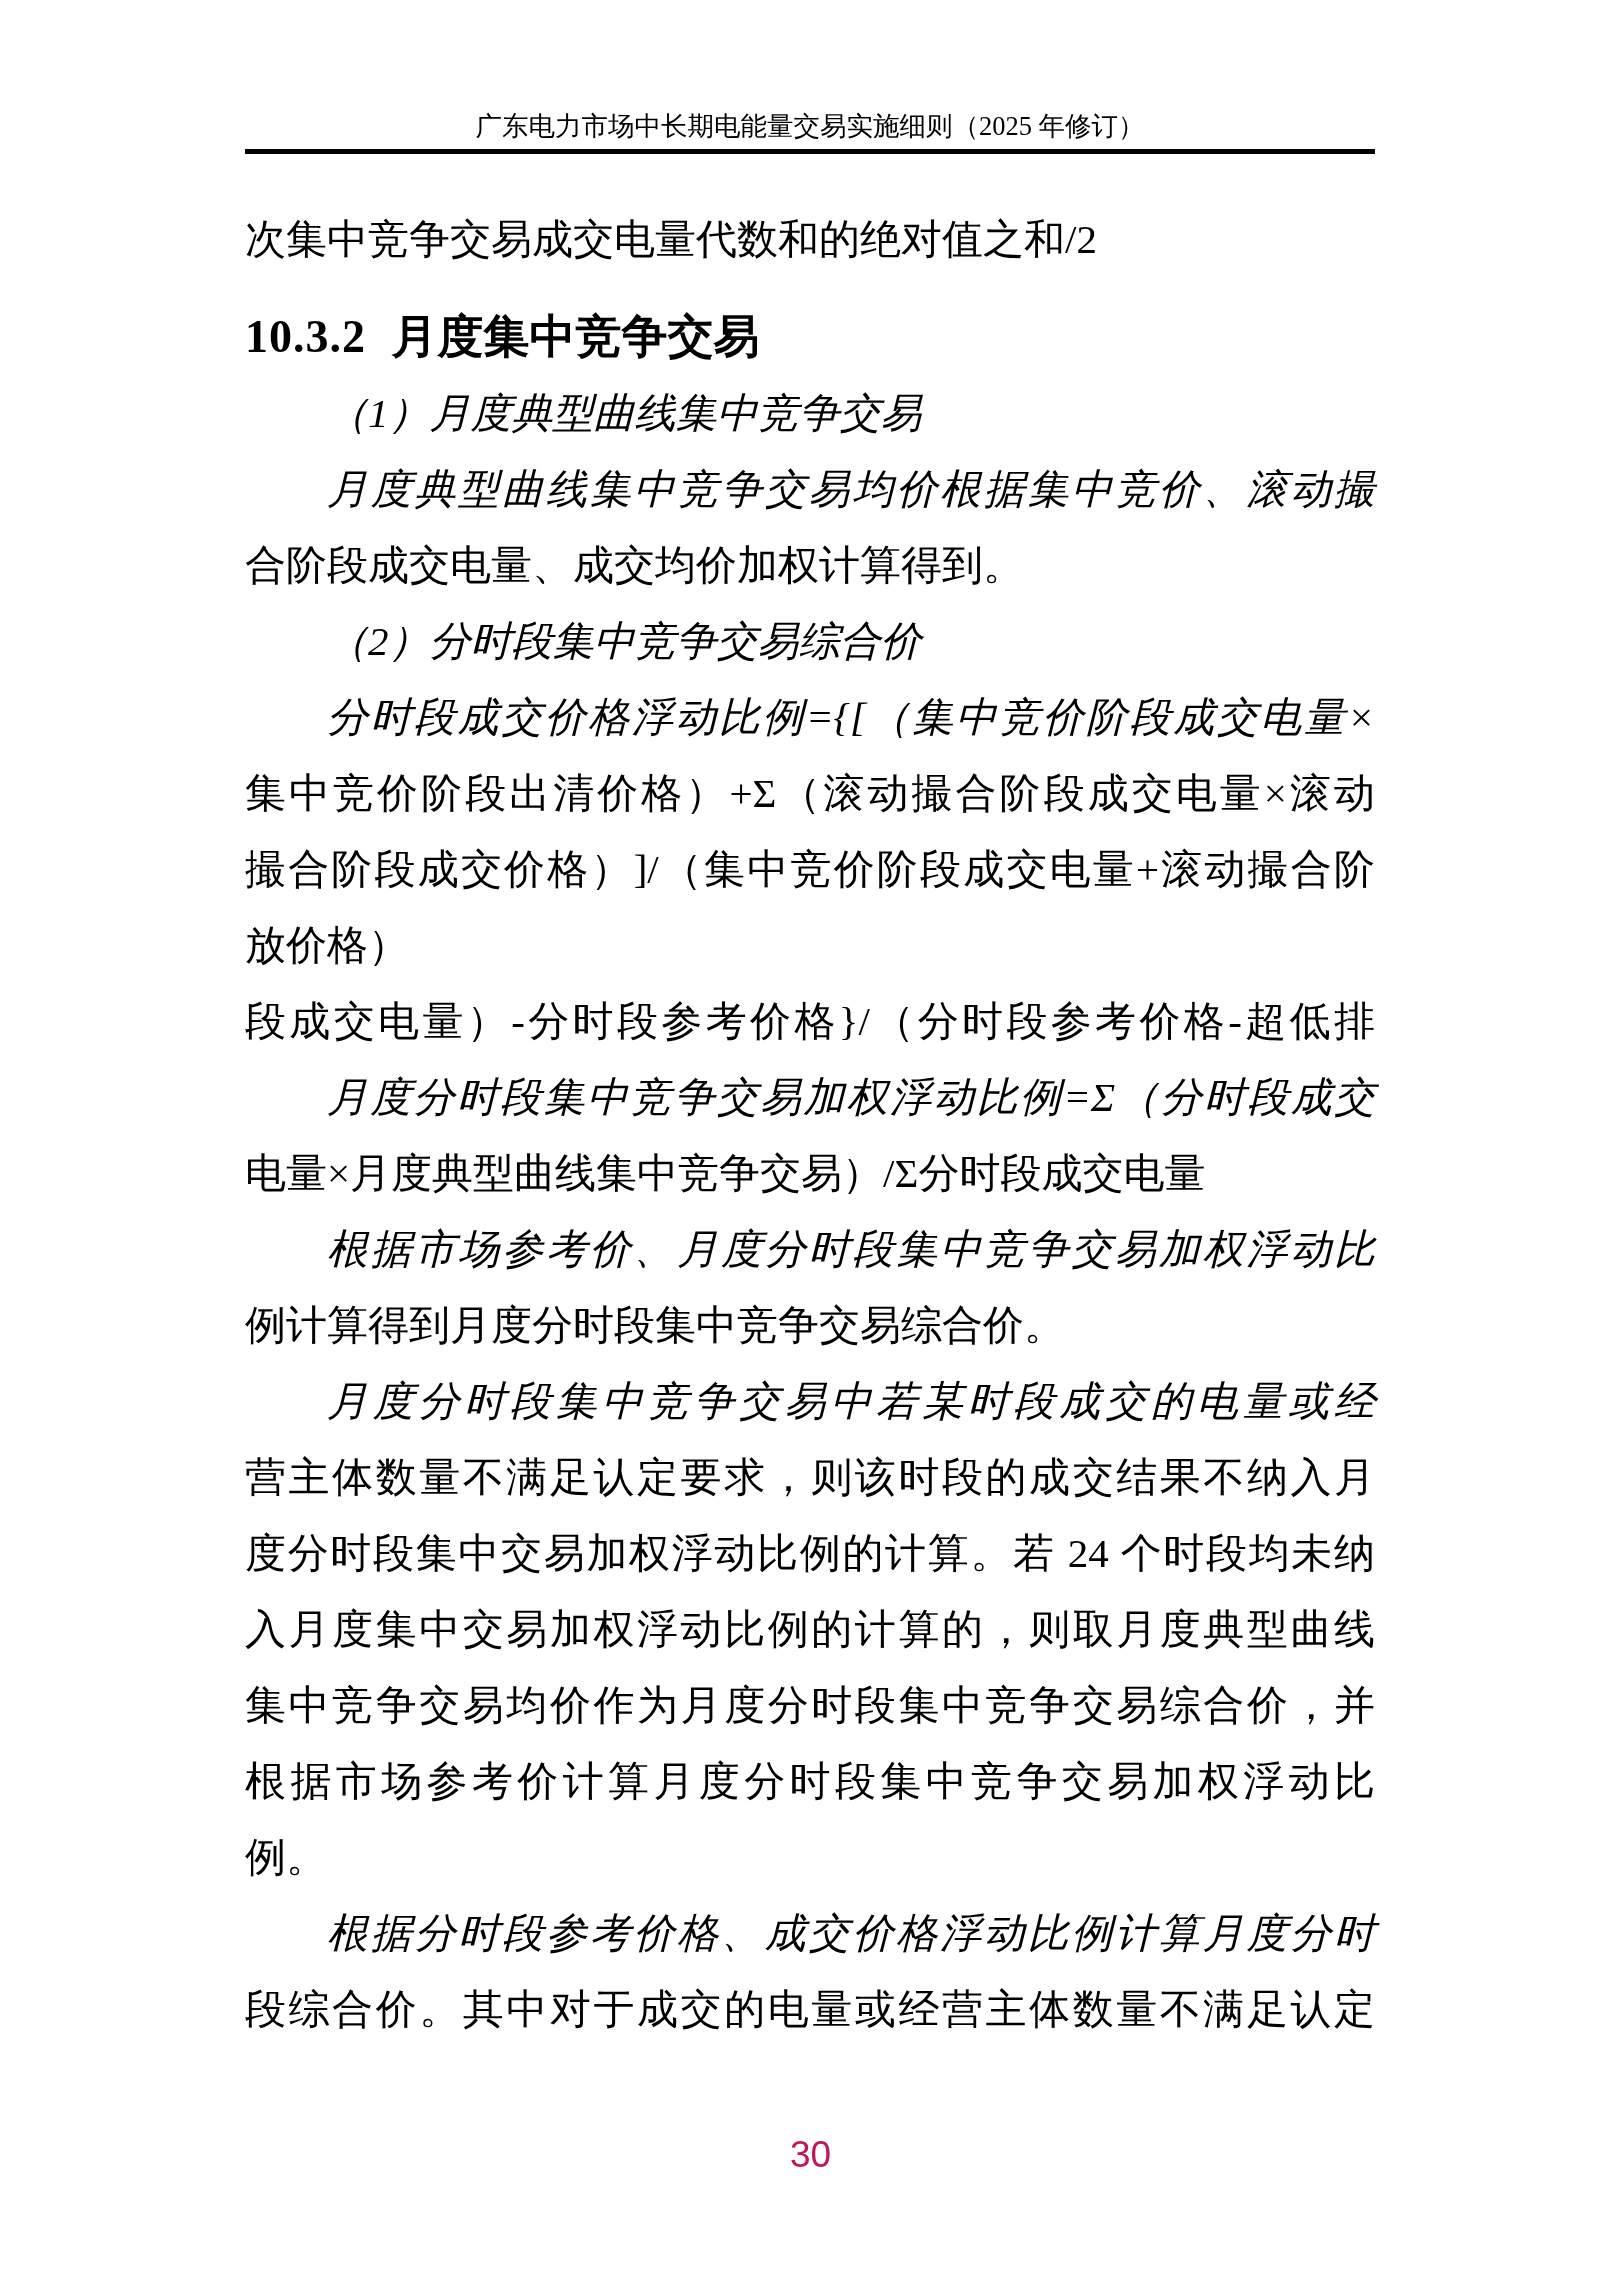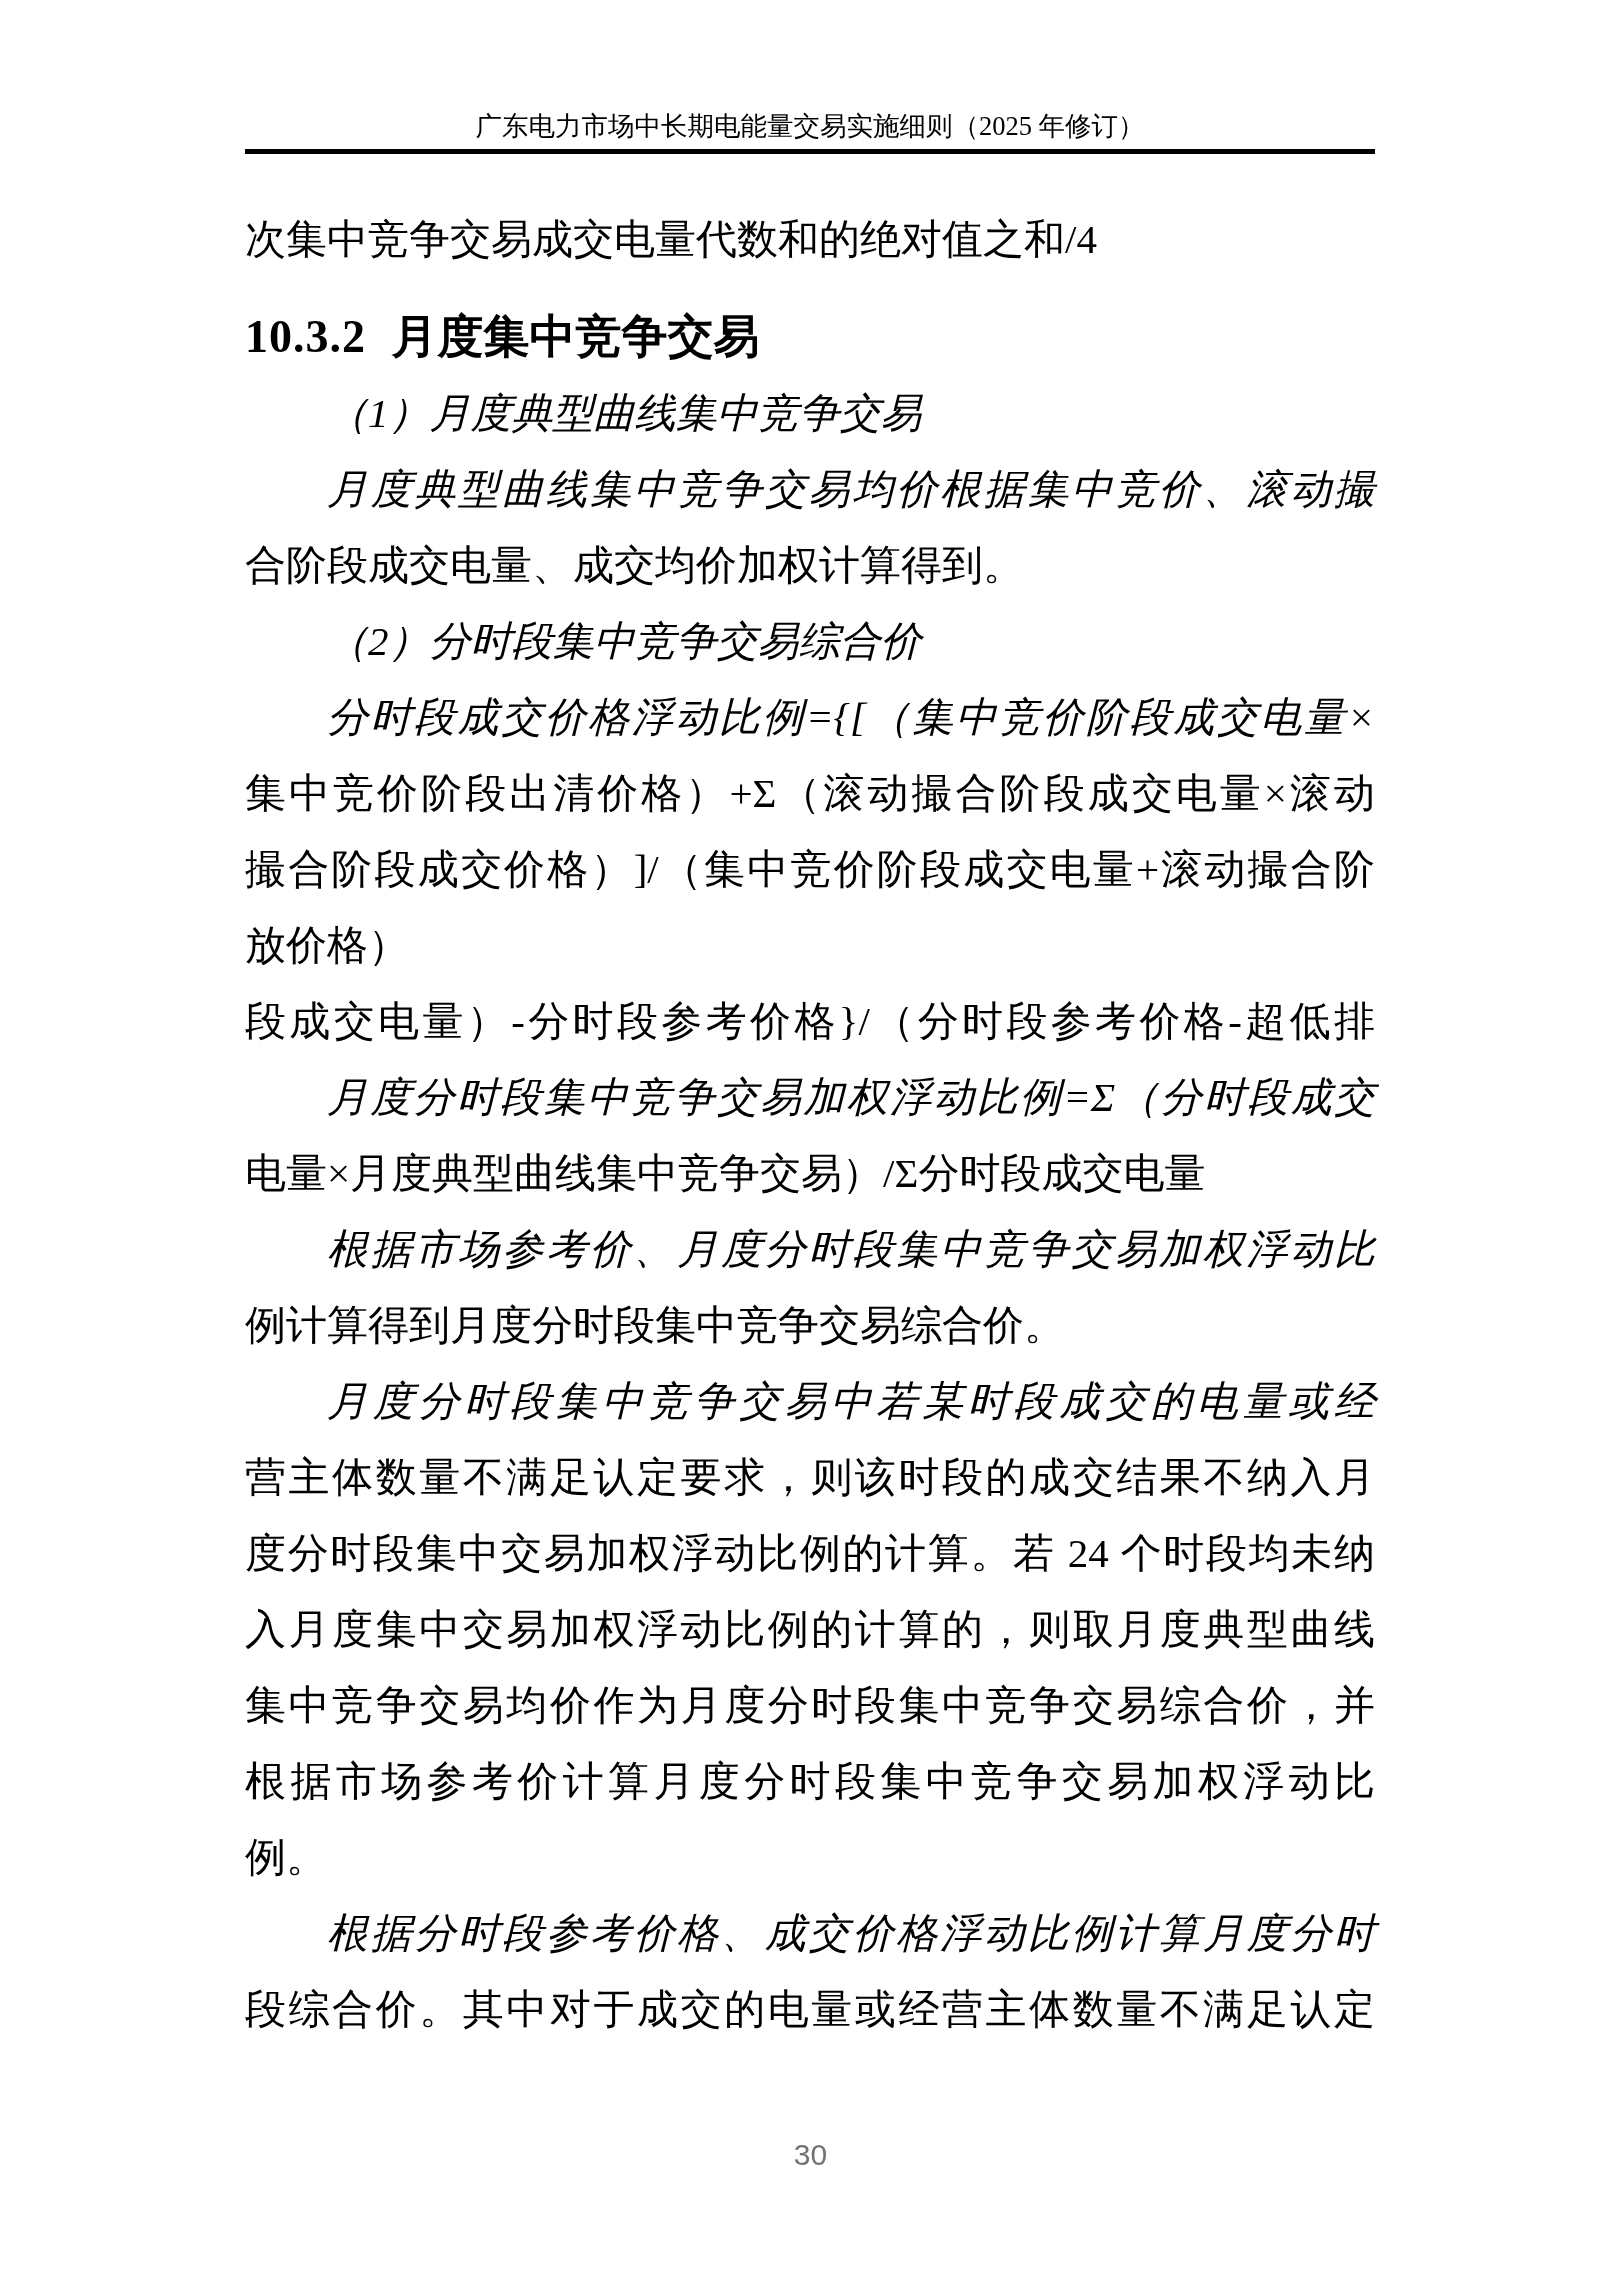--- a/index.html
+++ b/index.html
@@ -56,35 +56,35 @@
   .heading-num {
     padding-right: 25.5px;
     letter-spacing: 1px;
   }
   .page-footer {
     position: absolute;
     top: 2137px;
     left: 0;
     width: 1621px;
     text-align: center;
-    font-size: 30px;
+    font-size: 37px;
     line-height: 35px;
     font-family: "Liberation Sans", "DejaVu Sans", sans-serif;
-    color: #737373;
+    color: #be185d;
   }
 </style>
 </head>
 <body>
 
 <div class="page-header">
   <span>广东电力市场中长期电能量交易实施细则（2025 年修订）</span>
 </div>
 
 <div class="doc-body">
-    <div class="line">次集中竞争交易成交电量代数和的绝对值之和/4</div>
+    <div class="line">次集中竞争交易成交电量代数和的绝对值之和/2</div>
     <div class="line heading"><span class="heading-num">10.3.2</span><span>月度集中竞争交易</span></div>
     <div class="line ind">（1）月度典型曲线集中竞争交易</div>
     <div class="line j ind">月度典型曲线集中竞争交易均价根据集中竞价、滚动撮</div>
     <div class="line">合阶段成交电量、成交均价加权计算得到。</div>
     <div class="line ind">（2）分时段集中竞争交易综合价</div>
     <div class="line j ind">分时段成交价格浮动比例={[（集中竞价阶段成交电量×</div>
     <div class="line j">集中竞价阶段出清价格）+Σ（滚动撮合阶段成交电量×滚动</div>
     <div class="line j">撮合阶段成交价格）]/（集中竞价阶段成交电量+滚动撮合阶</div>
     <div class="line">放价格）</div>
     <div class="line j">段成交电量）-分时段参考价格}/（分时段参考价格-超低排</div>

